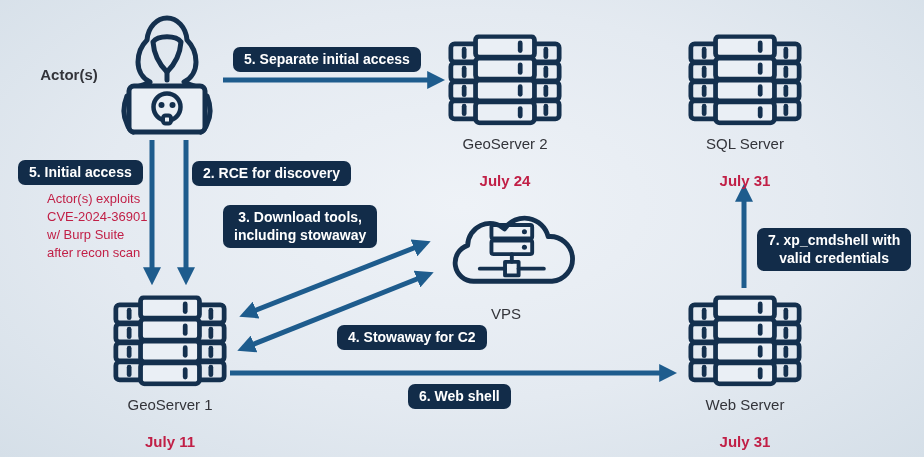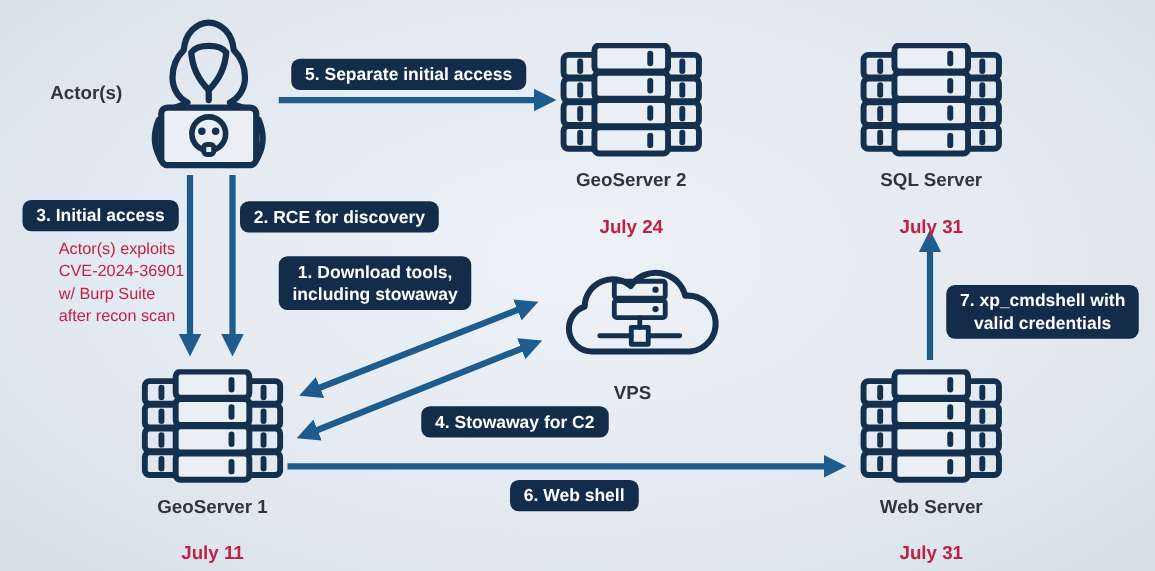--- a/index.html
+++ b/index.html
@@ -10,21 +10,21 @@
   }
   .arrows{position:absolute;left:0;top:0;z-index:1;}
   .arrows line{stroke:#1e5c8d;stroke-width:5;}
   .step{
     position:absolute;z-index:3;background:#122c49;color:#ffffff;
     font-size:14px;font-weight:bold;line-height:18px;
     padding:3px 11px 4px;border-radius:7px;white-space:nowrap;
   }
   .step.twoline{text-align:center;}
   .node{position:absolute;z-index:2;text-align:center;}
-  .node .name{font-size:15px;font-weight:bold;color:#33343a;margin-top:5px;}
+  .node .name{font-size:15px;font-weight:normal;color:#33343a;margin-top:5px;}
   .node .date{font-size:15px;font-weight:bold;color:#c11f46;margin-top:20px;}
   .actor-label{
     position:absolute;z-index:2;font-size:15px;font-weight:bold;color:#33343a;
     width:80px;text-align:center;
   }
   .annotation{
     position:absolute;z-index:2;font-size:13px;font-weight:normal;color:#c11f46;
     line-height:18px;white-space:nowrap;
   }
   svg .ln{stroke:#14304e;fill:none;stroke-linecap:round;stroke-linejoin:round;}
@@ -151,24 +151,24 @@
   </div>
 
   <div class="node" style="left:688px;top:295px;width:114px">
     <svg width="114" height="92" viewBox="0 0 120 96">
         <use href="#server-rack"></use>
       </svg>
     <div class="name">Web Server</div>
     <div class="date">July 31</div>
   </div>
 
-  <div class="step" style="left:18px;top:160px">3. Initial access</div>
+  <div class="step" style="left:18px;top:160px">5. Initial access</div>
   <div class="step" style="left:192px;top:161px">2. RCE for discovery</div>
   <div class="step twoline" style="left:223px;top:205px">
-    <span style="display:block">1. Download tools,</span>
+    <span style="display:block">3. Download tools,</span>
     <span style="display:block">including stowaway</span>
   </div>
   <div class="step" style="left:337px;top:325px">4. Stowaway for C2</div>
   <div class="step" style="left:233px;top:47px">5. Separate initial access</div>
   <div class="step" style="left:408px;top:384px">6. Web shell</div>
   <div class="step twoline" style="left:757px;top:228px">
     <span style="display:block">7. xp_cmdshell with</span>
     <span style="display:block">valid credentials</span>
   </div>
 

